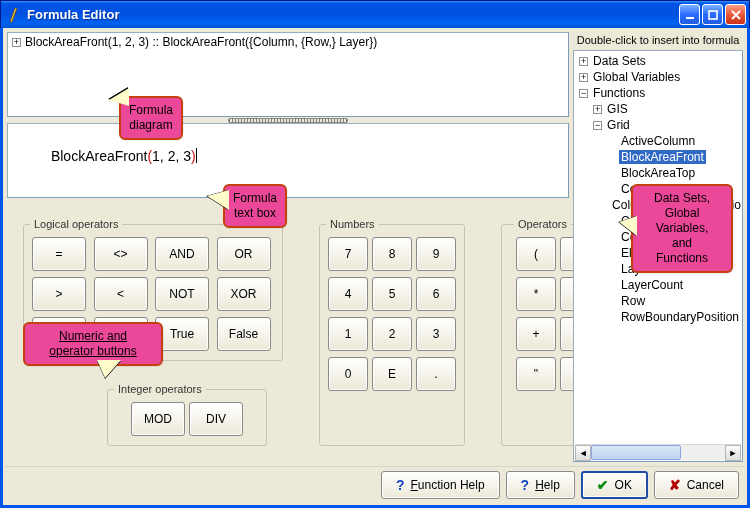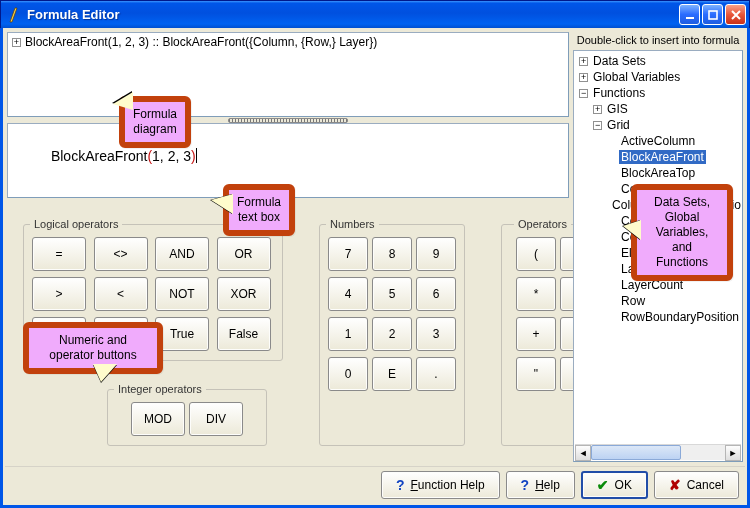--- a/index.html
+++ b/index.html
@@ -218,22 +218,22 @@
     box-shadow: inset 0 0 0 1px #fdfdfb;
   }
   .bbtn.default { border: 2px solid #214da8; }
   .qmark { color:#1344c2; font-weight:bold; font-size:14px; }
   .check { color:#0a8a0a; font-weight:bold; font-size:14px; }
   .xmark { color:#b00000; font-weight:bold; font-size:14px; }
   .underline-first::first-letter { text-decoration: underline; }
   
   .callout {
     position: absolute;
-    background: #f0abfc;
-    border: 6px solid #c2410c;
+    background: #ec4899;
+    border: 2px solid #c2410c;
     border-radius: 6px;
     padding: 5px 8px;
     font-size: 12px;
     color: #000;
     text-align: center;
     line-height: 1.25;
     box-shadow: 1px 1px 0 rgba(0,0,0,0.05);
     z-index: 50;
   }
   .callout .tail {
@@ -248,21 +248,21 @@
     filter: drop-shadow(-1px -1px 0 #000);
   }
   .callout.c2 { left: 220px; top: 156px; }
   .callout.c2 .tail {
     left: -18px; top: 4px;
     border-right: 22px solid #fffccc;
     border-top: 6px solid transparent;
     border-bottom: 14px solid transparent;
     filter: drop-shadow(-1px 0 0 #000);
   }
-  .callout.c3 { left: 20px; top: 294px; width: 140px;}
+  .callout.c3 { left: 20px; top: 294px; width: 140px; text-decoration: underline;}
   .callout.c3 .tail {
     right: 40px; bottom: -14px;
     border-top: 18px solid #fffccc;
     border-left: 8px solid transparent;
     border-right: 16px solid transparent;
     filter: drop-shadow(0 1px 0 #000);
   }
   .callout.c4 { left: 628px; top: 156px; width: 102px;}
   .callout.c4 .tail {
     left: -14px; top: 30px;

